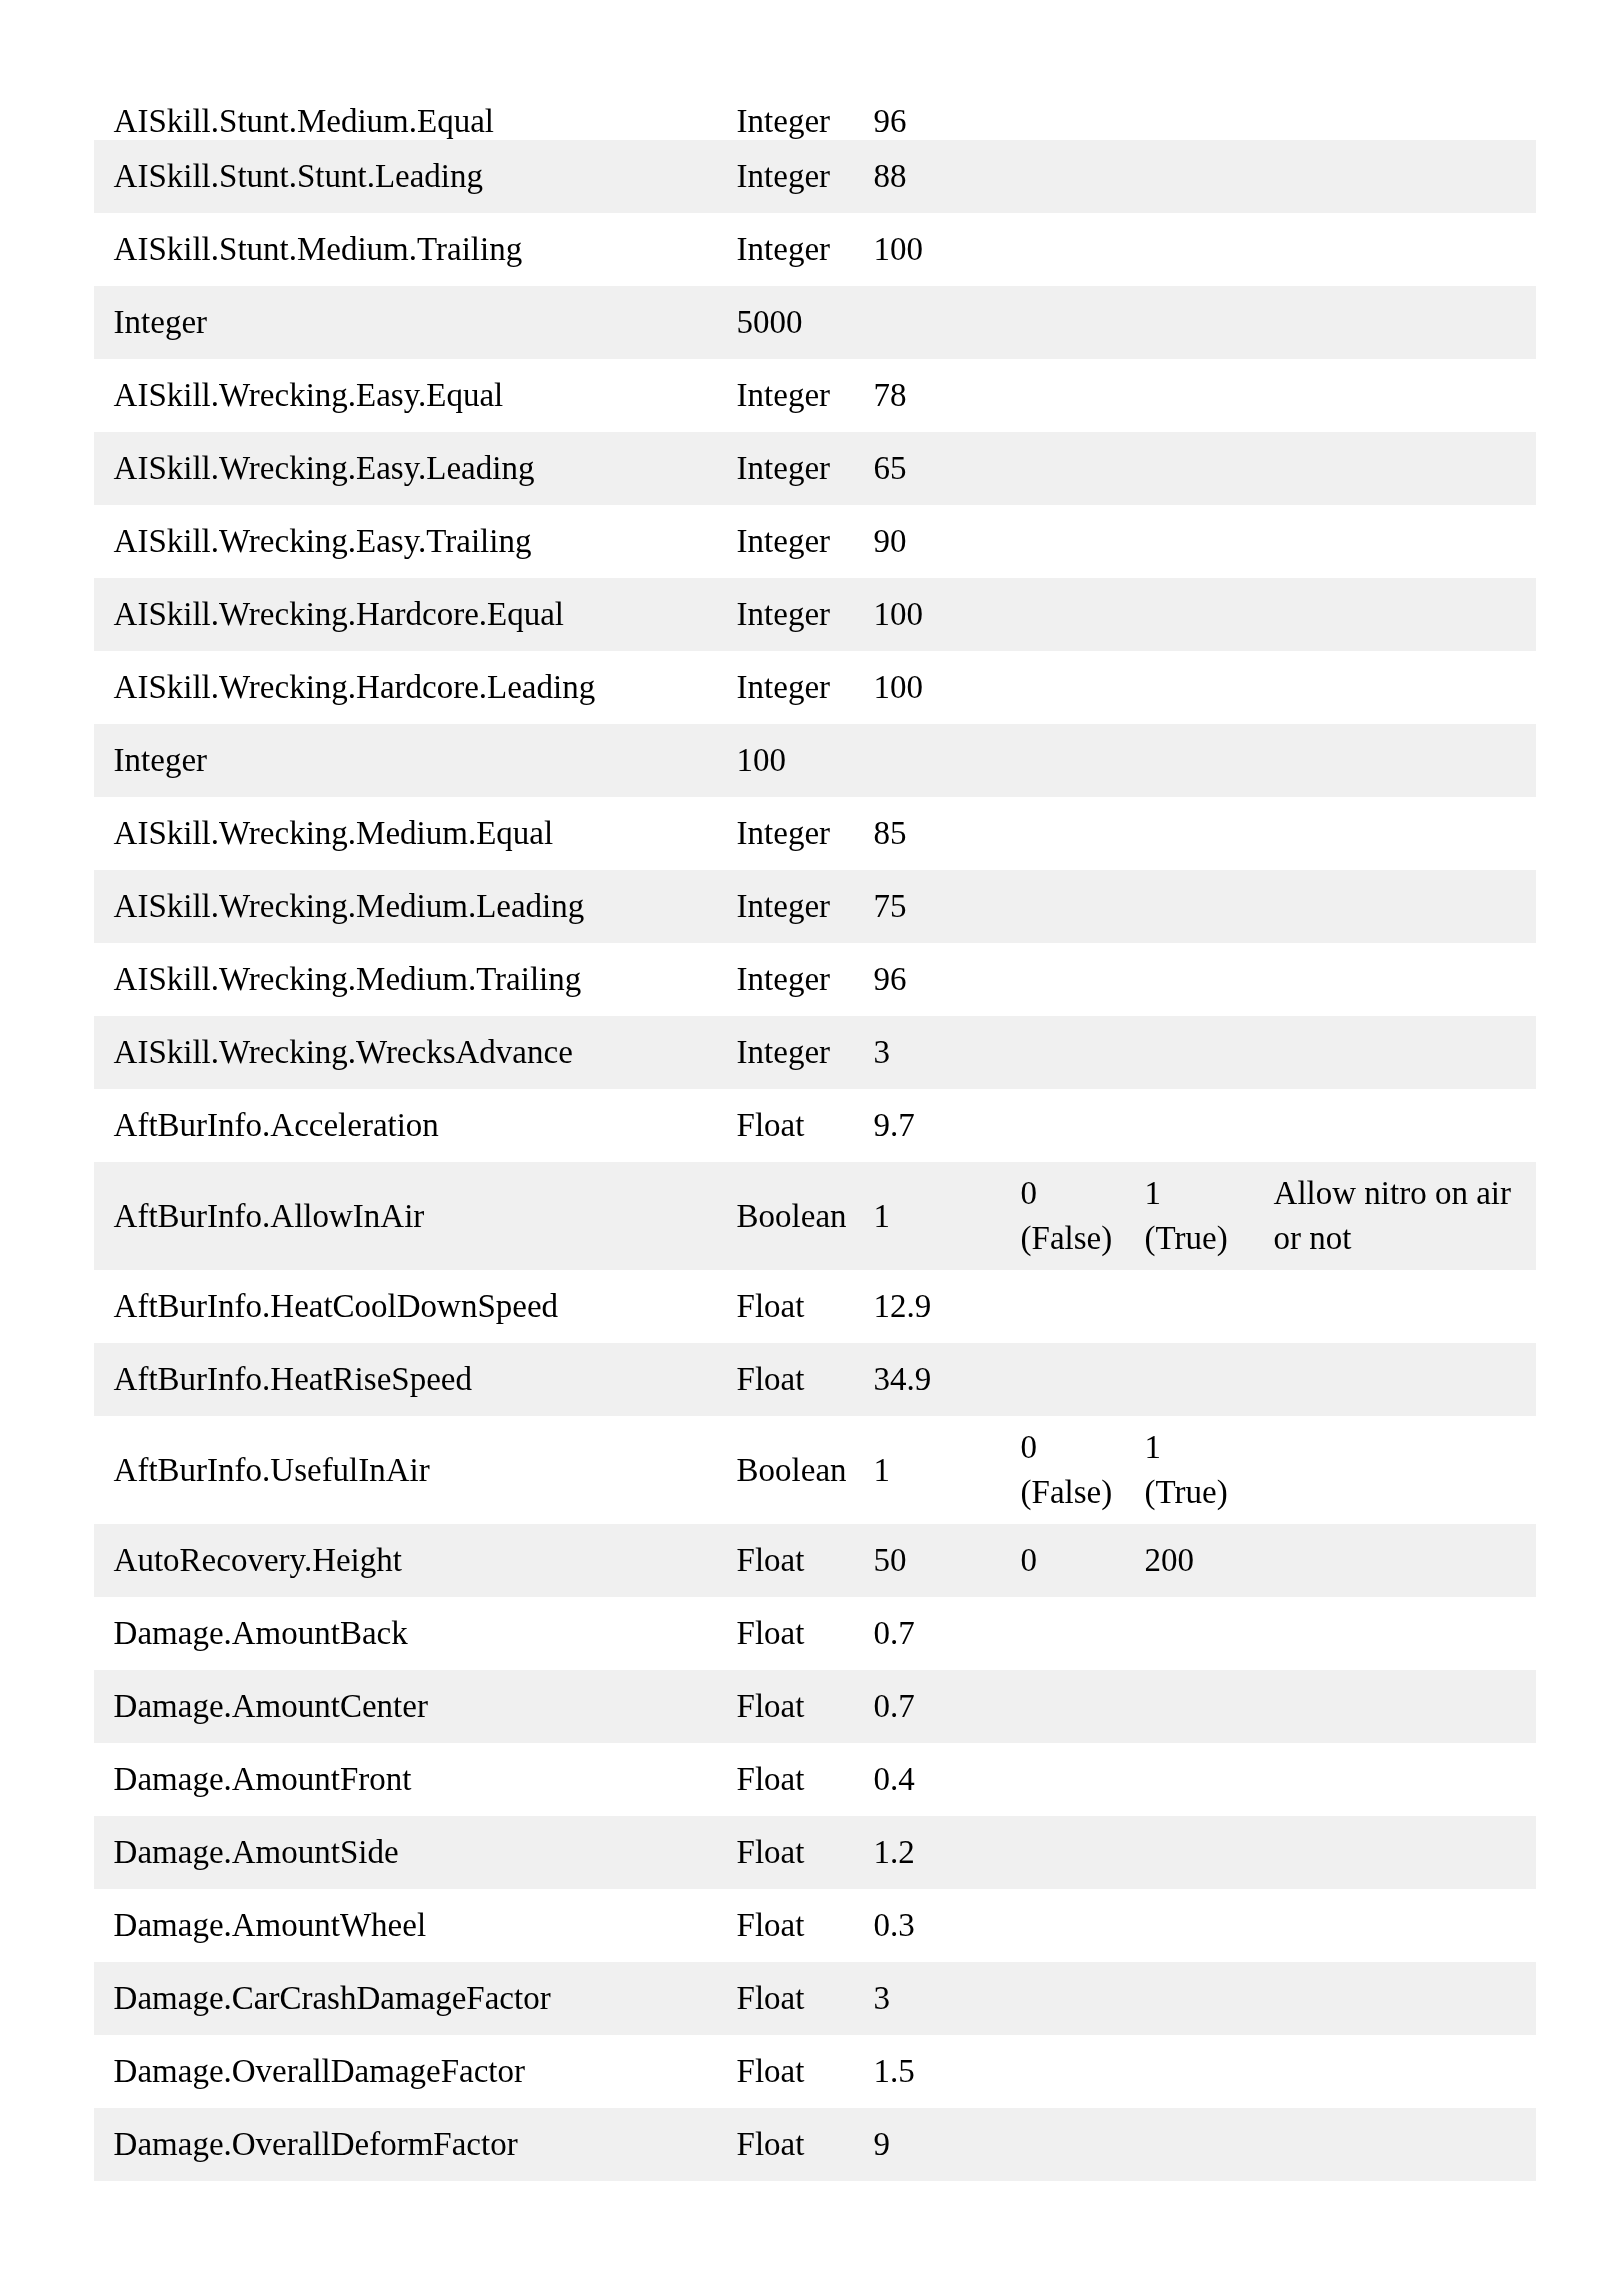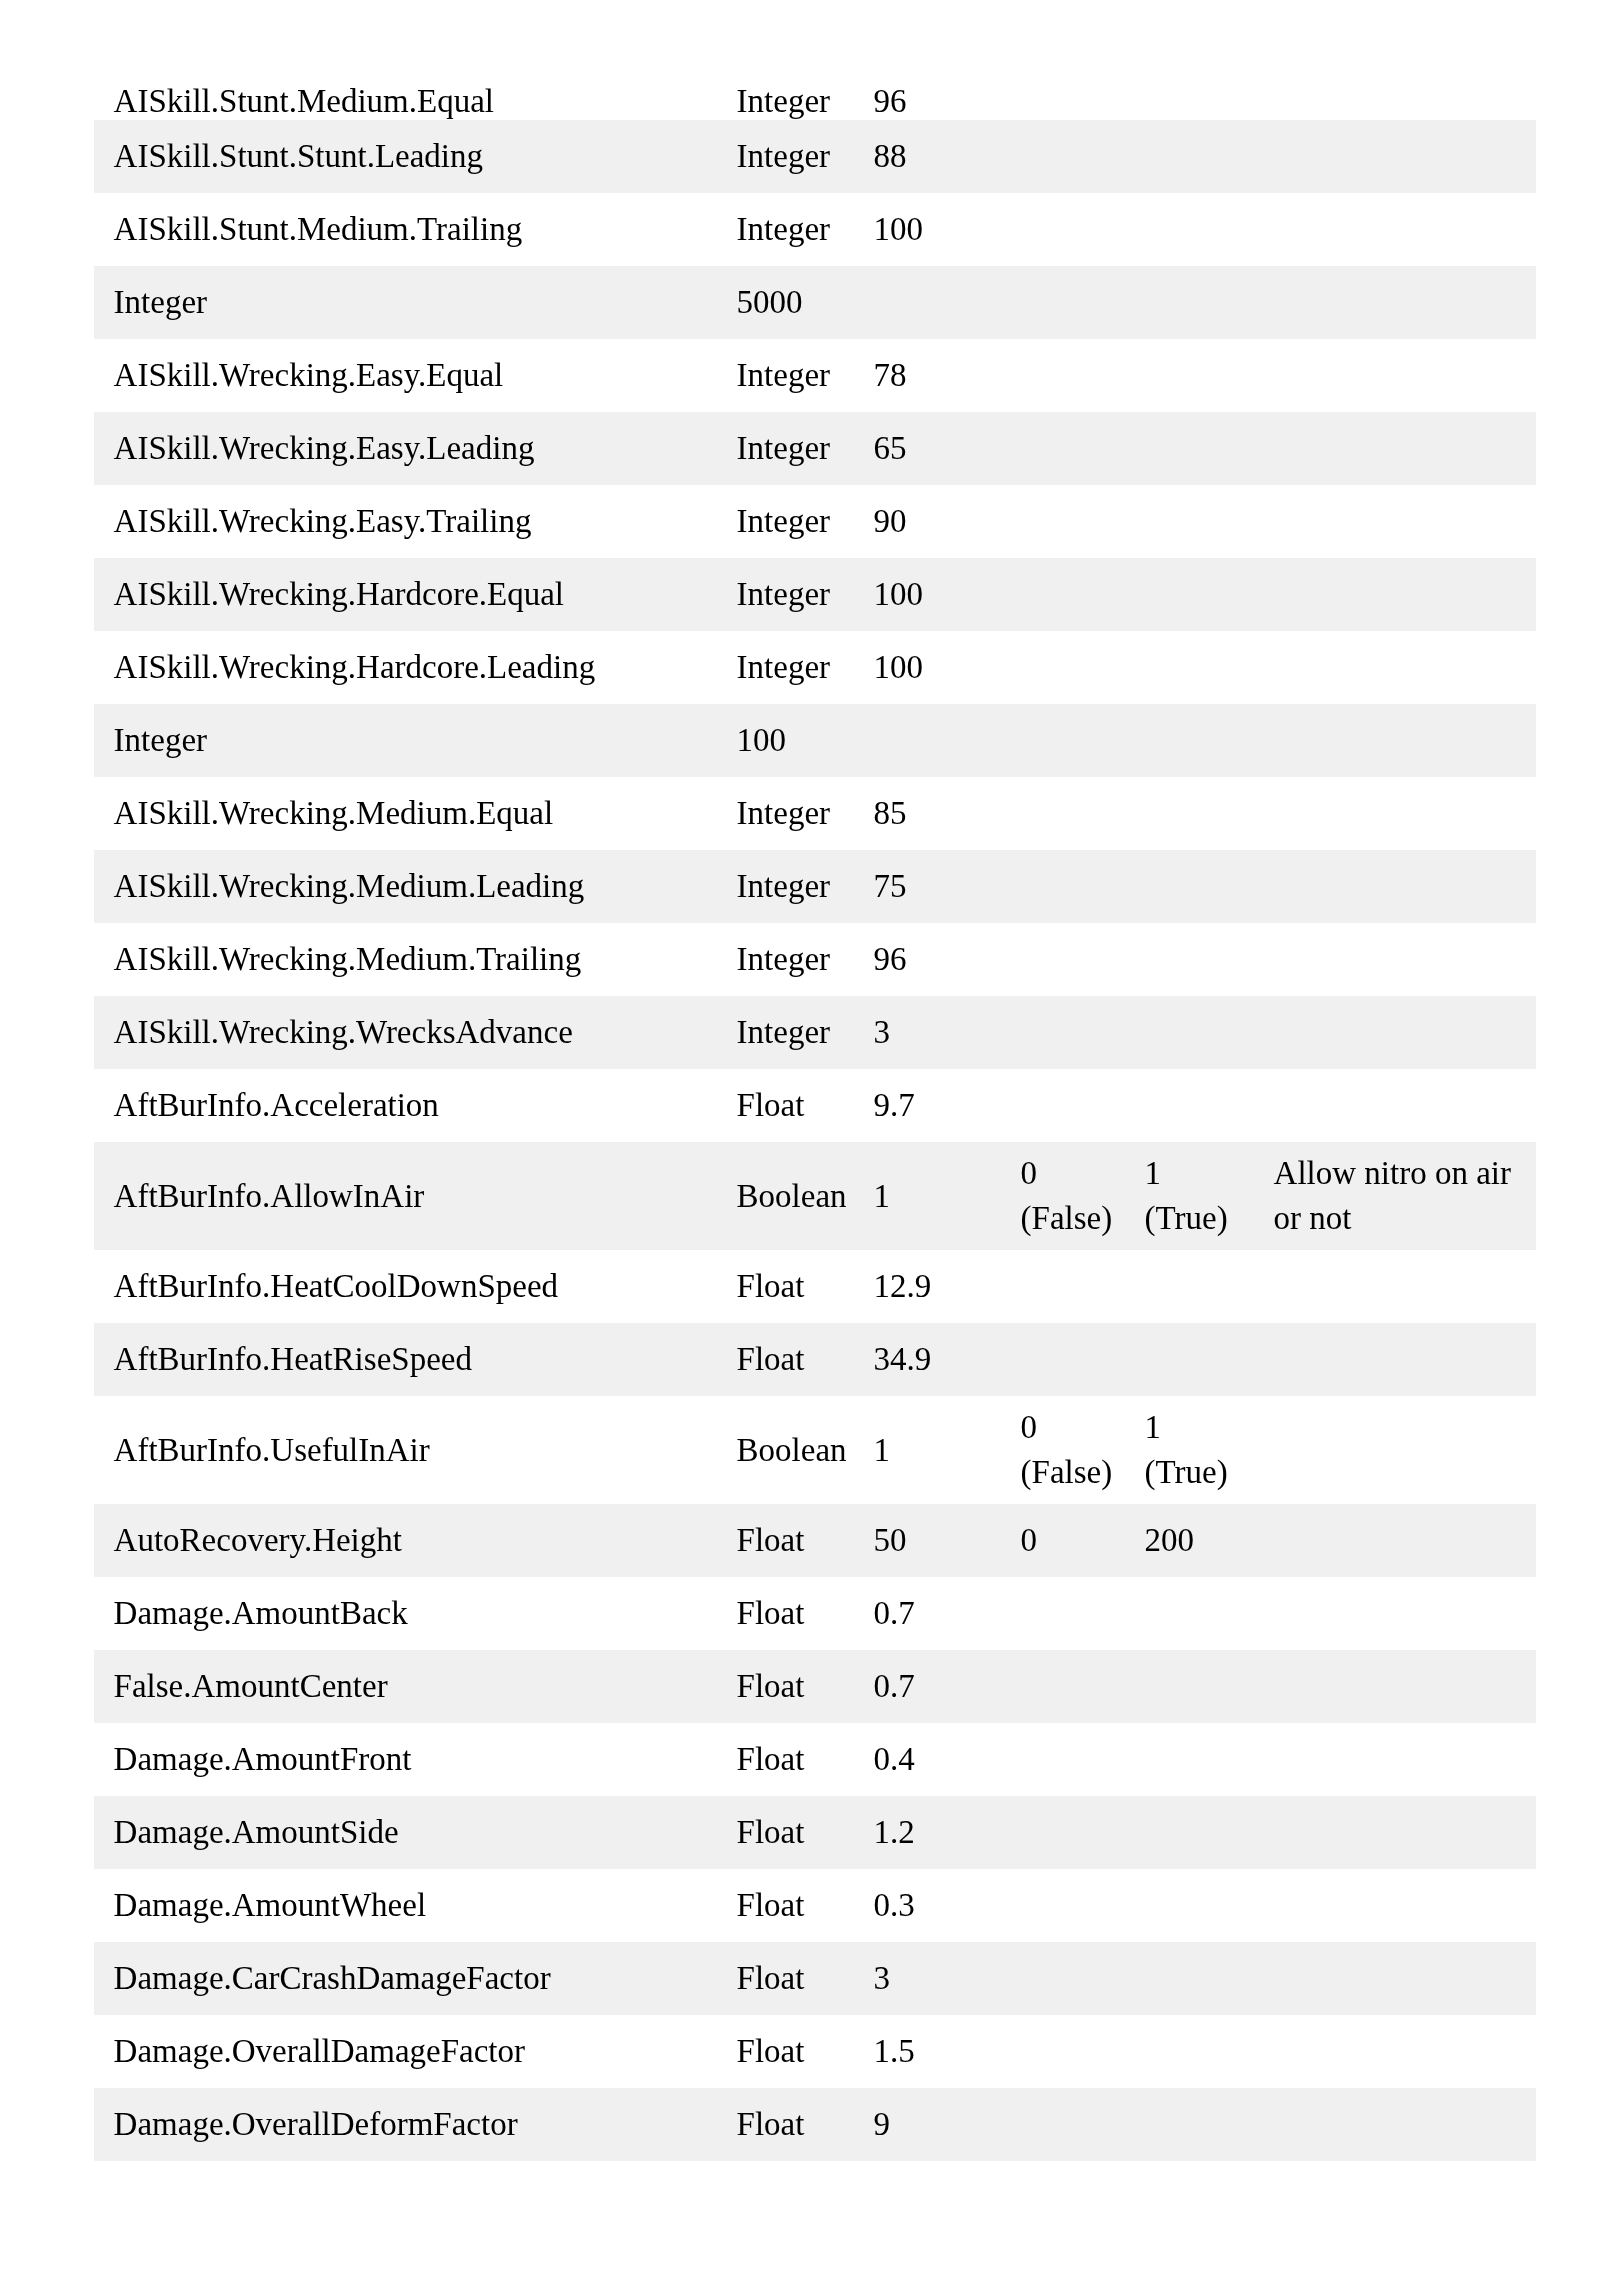--- a/index.html
+++ b/index.html
@@ -29,20 +29,21 @@
     min-height: 73px;
     align-items: center;
   }
   .row:nth-child(even) {
     background: var(--stripe, #f0f0f0);
   }
   
   .row:first-child {
     height: 41px;
     min-height: 0;
+    margin-top: 20px;
   }
   .row:first-child .cell {
     padding-top: 0;
     padding-bottom: 0;
   }
   .cell {
     padding: 9.2px 13px 9.2px 19.6px;
     overflow: visible;
   }
   .cell .sub {
@@ -228,21 +229,21 @@
     </div>
     <div class="row">
       <div class="cell c-name">Damage.AmountBack</div>
       <div class="cell c-type">Float</div>
       <div class="cell c-value">0.7</div>
       <div class="cell c-min"></div>
       <div class="cell c-max"></div>
       <div class="cell c-desc"></div>
     </div>
     <div class="row">
-      <div class="cell c-name">False.AmountCenter</div>
+      <div class="cell c-name">Damage.AmountCenter</div>
       <div class="cell c-type">Float</div>
       <div class="cell c-value">0.7</div>
       <div class="cell c-min"></div>
       <div class="cell c-max"></div>
       <div class="cell c-desc"></div>
     </div>
     <div class="row">
       <div class="cell c-name">Damage.AmountFront</div>
       <div class="cell c-type">Float</div>
       <div class="cell c-value">0.4</div>

